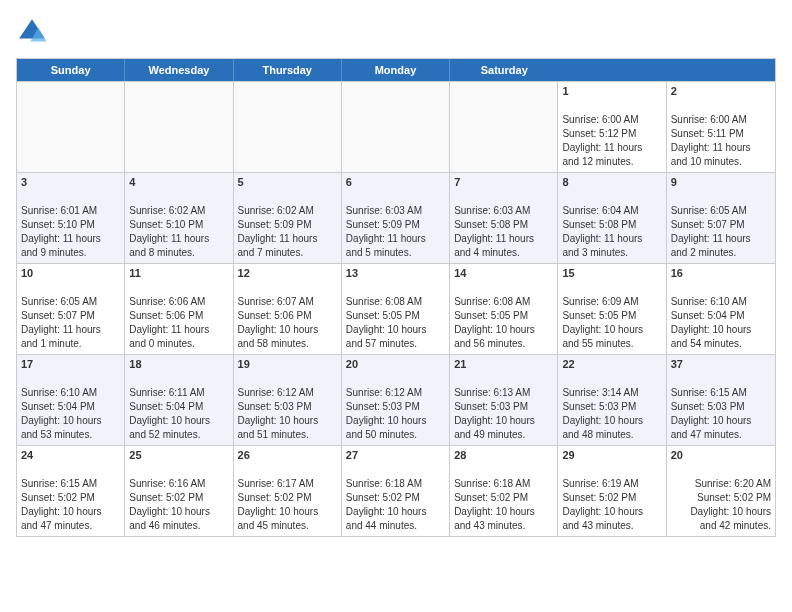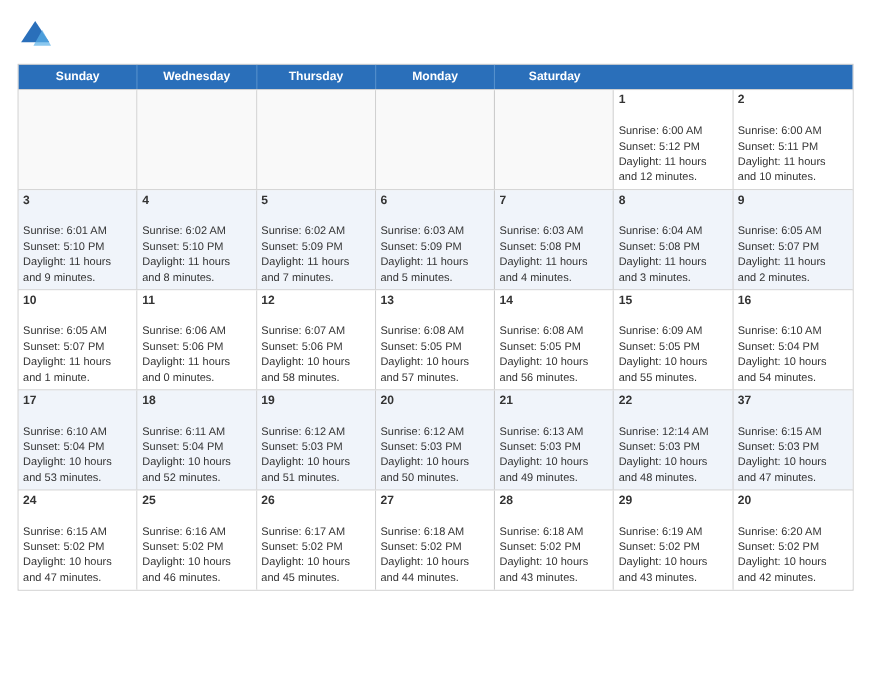--- a/index.html
+++ b/index.html
@@ -299,21 +299,21 @@
           </div>
           <div class="cal-cell alt-row">
             <div class="day-num">21</div>
             <div class="day-info" style="white-space: pre-line;">Sunrise: 6:13 AM
 Sunset: 5:03 PM
 Daylight: 10 hours
 and 49 minutes.</div>
           </div>
           <div class="cal-cell alt-row">
             <div class="day-num">22</div>
-            <div class="day-info" style="white-space: pre-line;">Sunrise: 12:14 AM
+            <div class="day-info" style="white-space: pre-line;">Sunrise: 3:14 AM
 Sunset: 5:03 PM
 Daylight: 10 hours
 and 48 minutes.</div>
           </div>
           <div class="cal-cell alt-row">
             <div class="day-num">37</div>
             <div class="day-info" style="white-space: pre-line;">Sunrise: 6:15 AM
 Sunset: 5:03 PM
 Daylight: 10 hours
 and 47 minutes.</div>
@@ -357,21 +357,21 @@
           </div>
           <div class="cal-cell">
             <div class="day-num">29</div>
             <div class="day-info" style="white-space: pre-line;">Sunrise: 6:19 AM
 Sunset: 5:02 PM
 Daylight: 10 hours
 and 43 minutes.</div>
           </div>
           <div class="cal-cell">
             <div class="day-num">20</div>
-            <div class="day-info" style="white-space: pre-line;">Sunrise: 6:20 AM
+            <div class="day-info" style="white-space: pre-line; text-align: right;">Sunrise: 6:20 AM
 Sunset: 5:02 PM
 Daylight: 10 hours
 and 42 minutes.</div>
           </div>
         </div>
       </div>
   </div>
 </div>
 
 </body></html>

